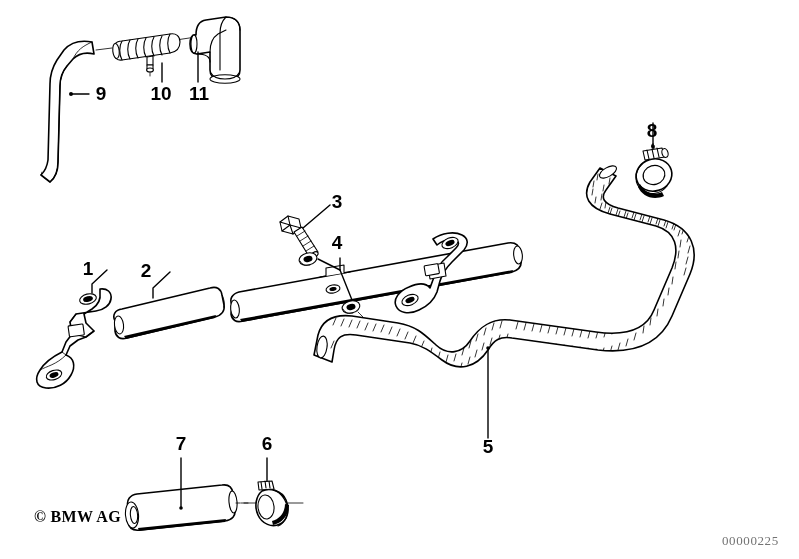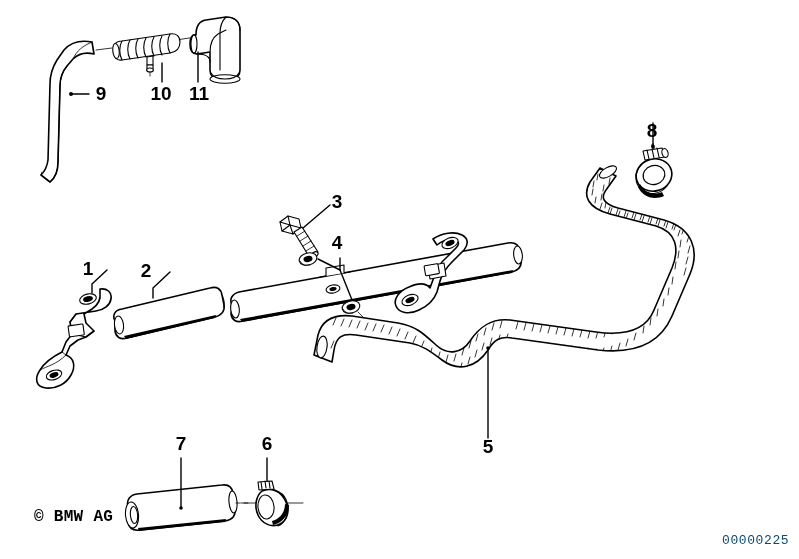--- a/index.html
+++ b/index.html
@@ -64,36 +64,36 @@
     stroke-linejoin: round;
   }
   .callout-text {
     font-family: "Liberation Sans", sans-serif;
     font-size: 19px;
     font-weight: bold;
     fill: #000000;
   }
   .footer-text {
     position: absolute;
-    font-family: Liberation Mono, monospace;
+    font-family: Liberation Serif, serif;
     color: #000000;
   }
   #copyright-notice {
     left: 34px;
     top: 508px;
     font-size: 16px;
     font-weight: bold;
     letter-spacing: 0.3px;
     white-space: nowrap;
   }
   #sheet-number {
     left: 722px;
     top: 533px;
     font-size: 13px;
-    color: #0c4a6e;
+    color: #737373;
     letter-spacing: 0.6px;
     white-space: nowrap;
   }
 </style>
 </head>
 <body>
 
 <div id="diagram-page">
 
   <svg id="parts-svg" viewBox="0 0 799 559">

